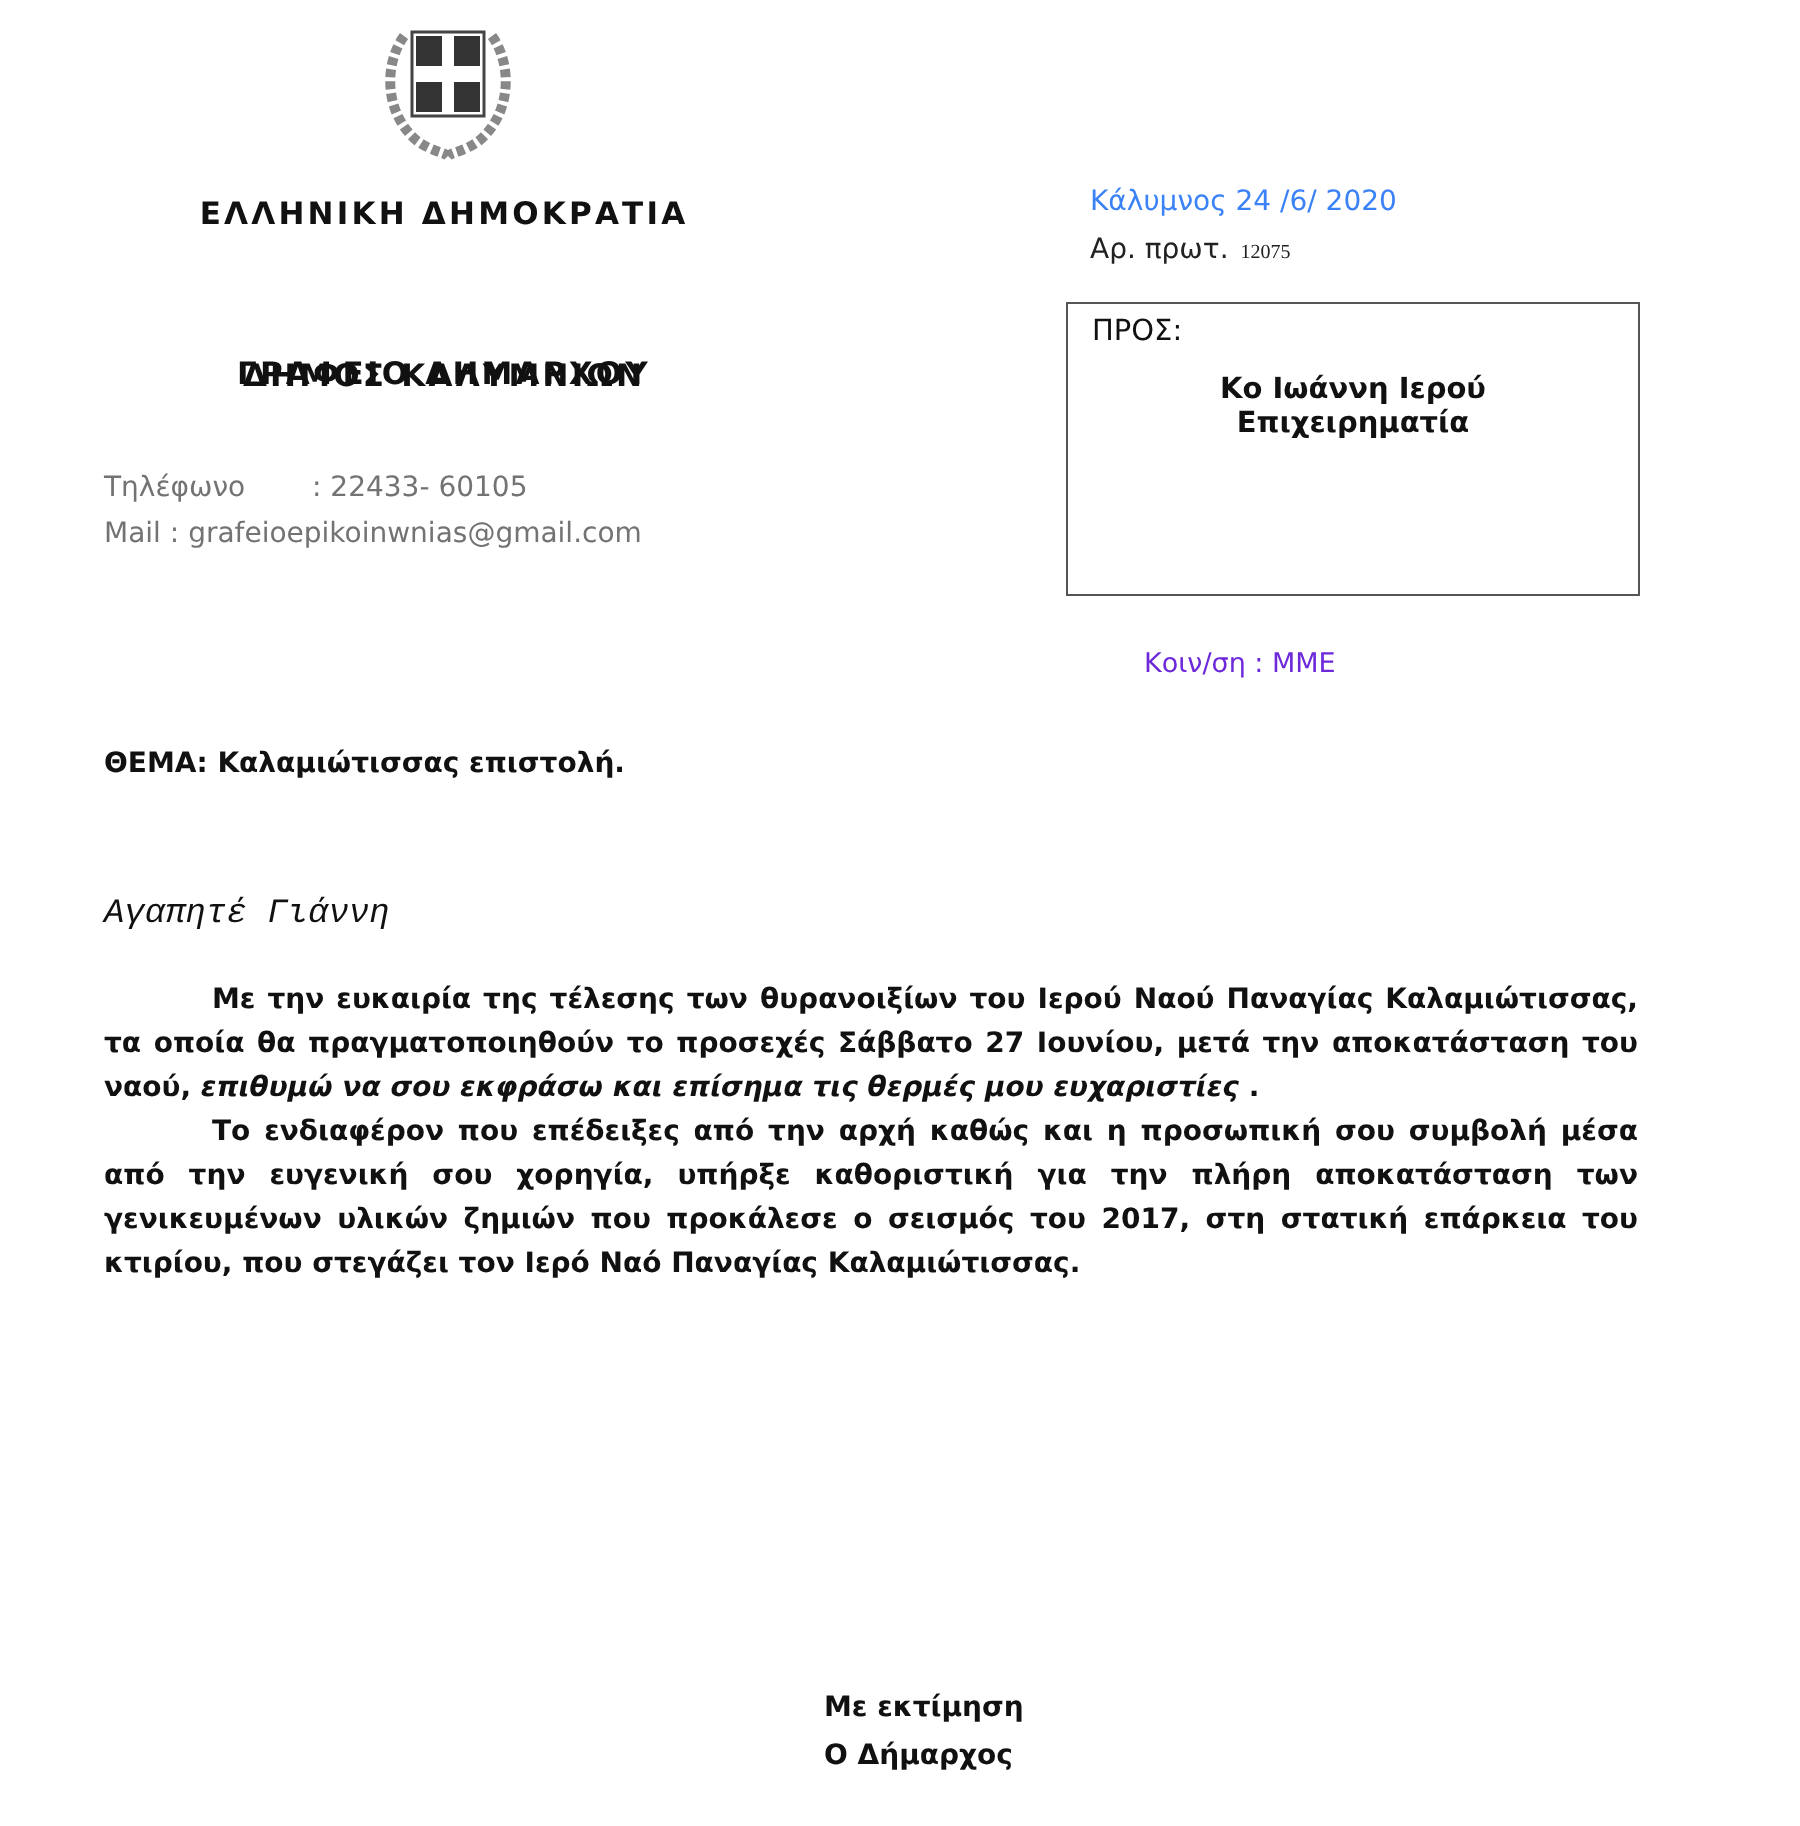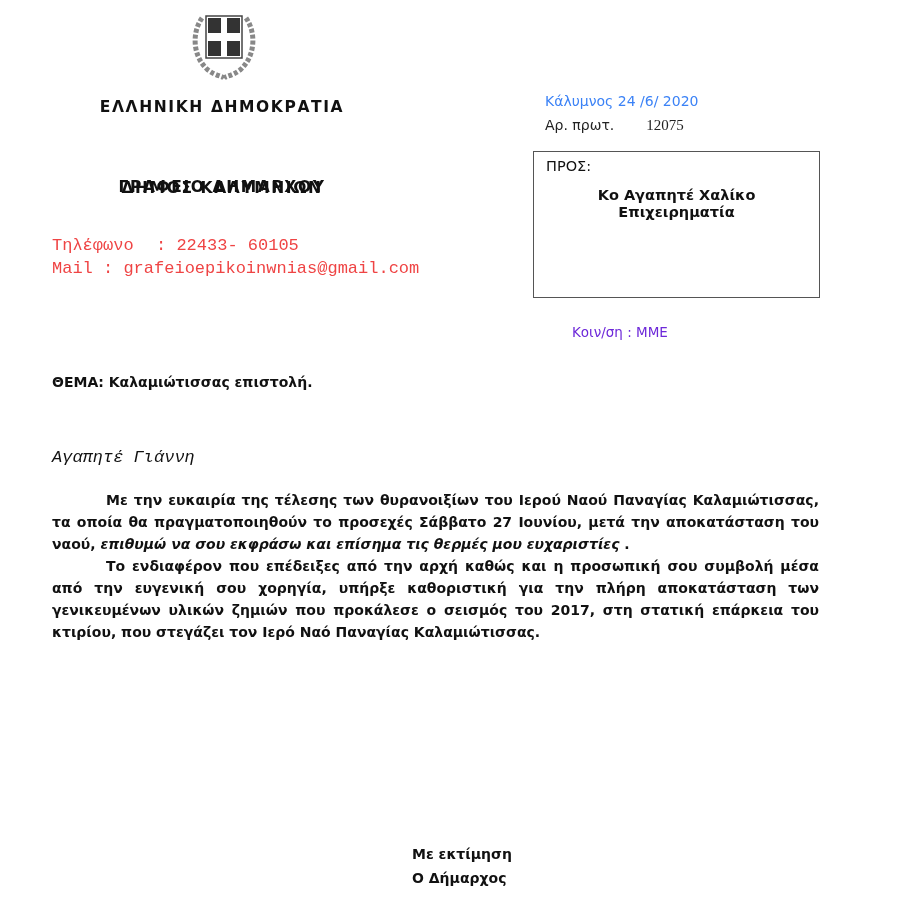--- a/index.html
+++ b/index.html
@@ -6,27 +6,27 @@
   body {
     width: 900px; height: 913px; position: relative; overflow: hidden;
     font-family: "DejaVu Sans", sans-serif; color: #111111;
   }
   .abs { position: absolute; }
   .emblem { left: 188px; top: 6px; width: 72px; height: 74px; }
   .hdr { font-weight: bold; font-size: 15.5px; letter-spacing: 1.6px; text-align: center; }
   .hdr1 { left: 86px; top: 98px; width: 272px; }
   .hdr2 { left: 86px; top: 135px; width: 272px; margin-top: 44px; }
   .hdr3 { left: 86px; top: 178px; width: 272px; }
-  .contact { left: 52px; font-size: 17px; color: #ef4444; font-family: Liberation Mono, monospace; }
+  .contact { left: 52px; font-size: 14px; color: #737373; }
   .tel { top: 236px; }
   .mail { top: 259px; }
   .tel .lbl { display: inline-block; width: 104px; }
   .date { left: 545px; top: 93px; font-size: 14px; color: #3b82f6; }
   .proto { left: 545px; top: 117px; font-size: 14px; color: #222; }
-  .proto .num { font-family: "Liberation Serif", serif; font-size: 15px; margin-left: 32px; }
+  .proto .num { font-family: "Liberation Serif", serif; font-size: 10px; margin-left: 6px; }
   .box {
     left: 533px; top: 151px; width: 287px; height: 147px;
     border: 1.5px solid #555; box-sizing: border-box;
   }
   .pros { left: 546px; top: 158px; font-size: 14.5px; }
   .recip { left: 533px; width: 287px; text-align: center; font-weight: bold; font-size: 14.5px; }
   .recip1 { top: 187px; }
   .recip2 { top: 204px; }
   .koin { left: 524px; top: 324px; font-size: 13.5px; color: #6d28d9; margin-left: 48px; }
   .subject { left: 52px; top: 374px; font-size: 14px; font-weight: bold; }
@@ -68,21 +68,21 @@
   <span>grafeioepikoinwnias@gmail.com</span>
 </div>
 
 <div class="abs date">Κάλυμνος  24 /6/ 2020</div>
 <div class="abs proto">
   <span>Αρ. πρωτ.</span><span class="num">12075</span>
 </div>
 
 <div class="abs box"></div>
 <div class="abs pros">ΠΡΟΣ:</div>
-<div class="abs recip recip1">Κο Αγαπητέ Χαλίκο</div>
+<div class="abs recip recip1">Κο Ιωάννη Ιερού</div>
 <div class="abs recip recip2">Επιχειρηματία</div>
 
 <div class="abs koin">Κοιν/ση : ΜΜΕ</div>
 
 <div class="abs subject">ΘΕΜΑ: Καλαμιώτισσας επιστολή.</div>
 <div class="abs salut">Αγαπητέ Γιάννη</div>
 
 <div class="abs body-text">
   <p><span>Με την ευκαιρία της τέλεσης των θυρανοιξίων του Ιερού Ναού Παναγίας Καλαμιώτισσας, τα  οποία  θα πραγματοποιηθούν το προσεχές Σάββατο 27 Ιουνίου, μετά την αποκατάσταση του ναού, </span><em>επιθυμώ να σου εκφράσω και επίσημα τις θερμές μου ευχαριστίες</em><span> .</span></p>
   <p>Το ενδιαφέρον που επέδειξες από την αρχή καθώς και η  προσωπική σου συμβολή μέσα από  την ευγενική σου χορηγία, υπήρξε καθοριστική για την πλήρη αποκατάσταση των γενικευμένων υλικών ζημιών που προκάλεσε ο σεισμός του 2017, στη στατική επάρκεια του κτιρίου, που στεγάζει τον Ιερό Ναό Παναγίας Καλαμιώτισσας.</p>

